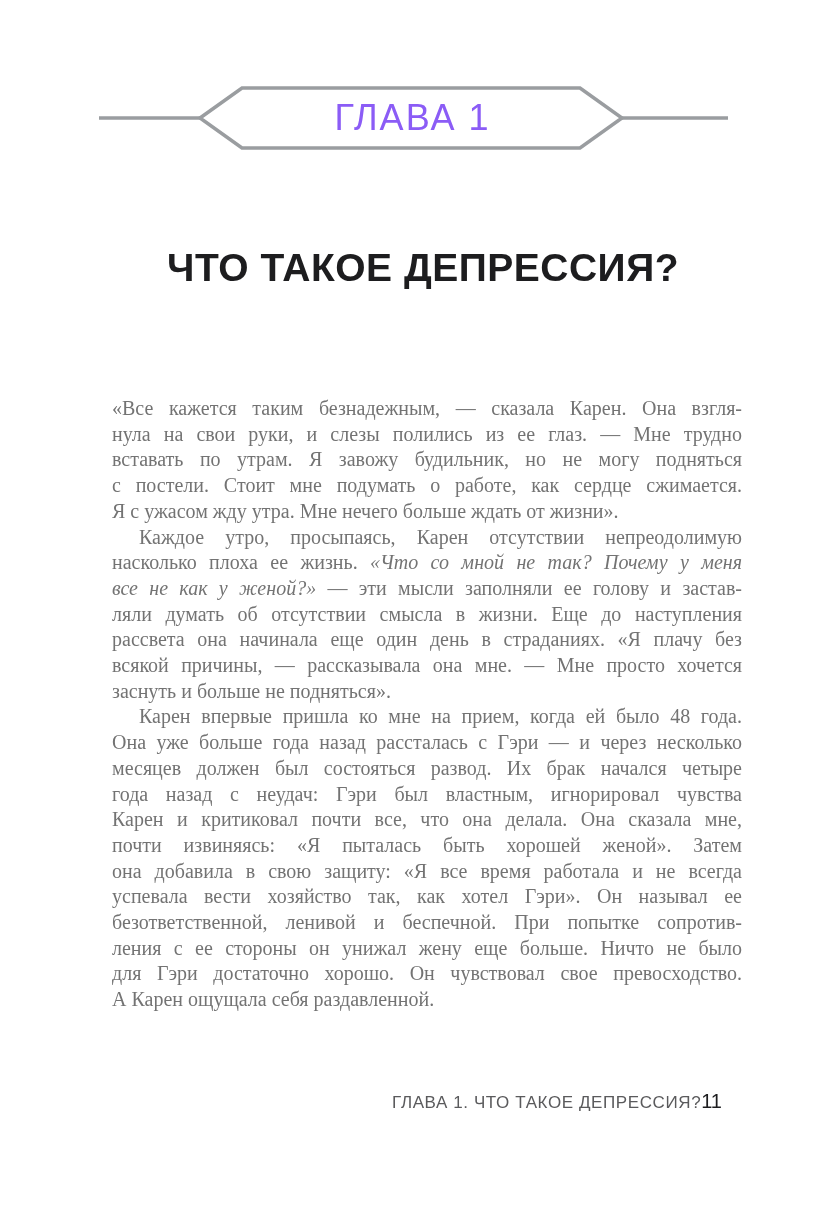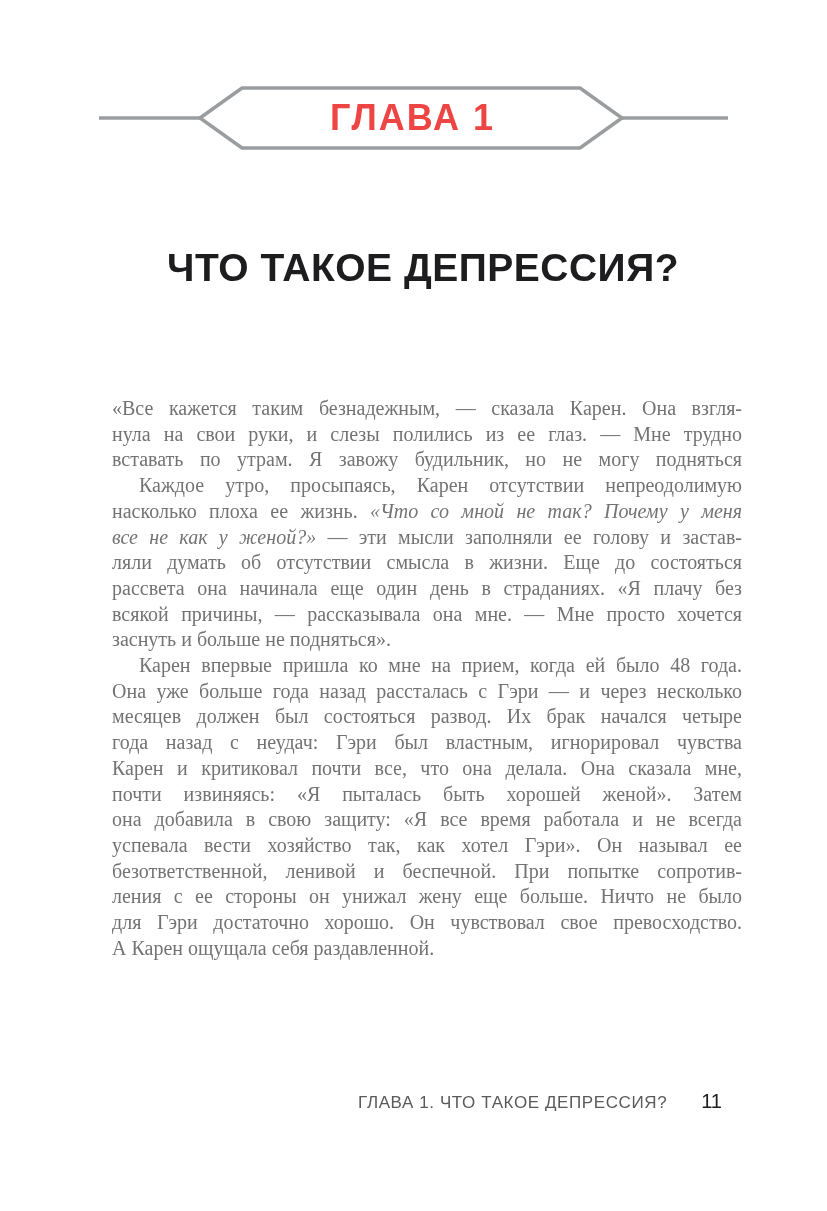--- a/index.html
+++ b/index.html
@@ -32,23 +32,23 @@
   .chapter-label {
     position: absolute;
     left: 106px;
     right: 108px;
     top: 0;
     bottom: 0;
     display: flex;
     align-items: center;
     justify-content: center;
     font-size: 36px;
-    font-weight: 700;
+    font-weight: 400;
     letter-spacing: 2px;
-    color: #ef4444;
+    color: #8b5cf6;
     padding-top: 1px;
   }
 
   
   .chapter-title {
     position: absolute;
     left: 100px;
     top: 236px;
     width: 630px;
     margin: 8px;
@@ -89,21 +89,20 @@
 
   
   .page-footer {
     position: absolute;
     left: 100px;
     top: 1090px;
     width: 622px;
     display: flex;
     justify-content: flex-end;
     align-items: baseline;
-    gap: 34px;
   }
   .running-title {
     font-size: 17px;
     letter-spacing: 0.6px;
     color: #5a5a5c;
   }
   .page-number {
     font-size: 20px;
     font-weight: 400;
     color: #1d1d1f;
@@ -122,24 +121,26 @@
     </svg>
     <div class="chapter-label">ГЛАВА 1</div>
   </div>
 
   <h1 class="chapter-title">ЧТО ТАКОЕ ДЕПРЕССИЯ?</h1>
 
   <div class="body-text" id="body-text">
       <div class="pline"><span>«Все кажется таким безнадежным, — сказала Карен. Она взгля-</span></div>
       <div class="pline"><span>нула на свои руки, и слезы полились из ее глаз. — Мне трудно</span></div>
       <div class="pline"><span>вставать по утрам. Я завожу будильник, но не могу подняться</span></div>
+      <div class="pline"><span>с постели. Стоит мне подумать о работе, как сердце сжимается.</span></div>
+      <div class="pline last"><span>Я с ужасом жду утра. Мне нечего больше ждать от жизни».</span></div>
       <div class="pline ind"><span>Каждое утро, просыпаясь, Карен отсутствии непреодолимую</span></div>
       <div class="pline"><span>насколько плоха ее жизнь. </span><span class="it">«Что со мной не так? Почему у меня</span></div>
       <div class="pline"><span class="it">все не как у женой?»</span><span> — эти мысли заполняли ее голову и застав-</span></div>
-      <div class="pline"><span>ляли думать об отсутствии смысла в жизни. Еще до состояться</span></div>
+      <div class="pline"><span>ляли думать об отсутствии смысла в жизни. Еще до наступления</span></div>
       <div class="pline"><span>рассвета она начинала еще один день в страданиях. «Я плачу без</span></div>
       <div class="pline"><span>всякой причины, — рассказывала она мне. — Мне просто хочется</span></div>
       <div class="pline last"><span>заснуть и больше не подняться».</span></div>
       <div class="pline ind"><span>Карен впервые пришла ко мне на прием, когда ей было 48 года.</span></div>
       <div class="pline"><span>Она уже больше года назад рассталась с Гэри — и через несколько</span></div>
       <div class="pline"><span>месяцев должен был состояться развод. Их брак начался четыре</span></div>
       <div class="pline"><span>года назад с неудач: Гэри был властным, игнорировал чувства</span></div>
       <div class="pline"><span>Карен и критиковал почти все, что она делала. Она сказала мне,</span></div>
       <div class="pline"><span>почти извиняясь: «Я пыталась быть хорошей женой». Затем</span></div>
       <div class="pline"><span>она добавила в свою защиту: «Я все время работала и не всегда</span></div>

